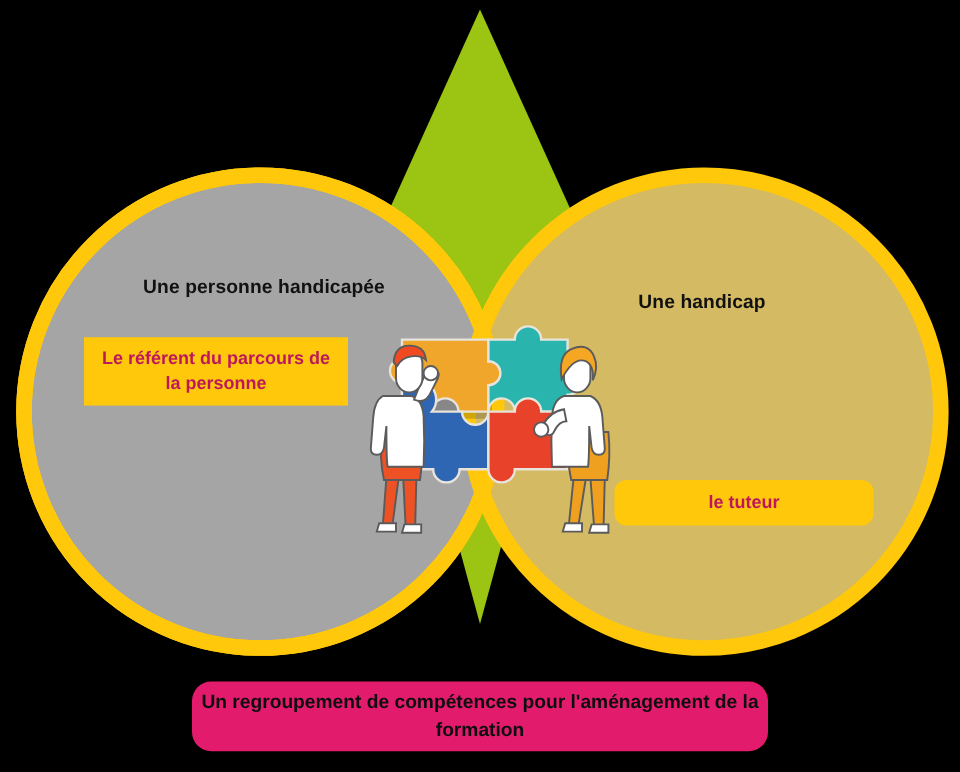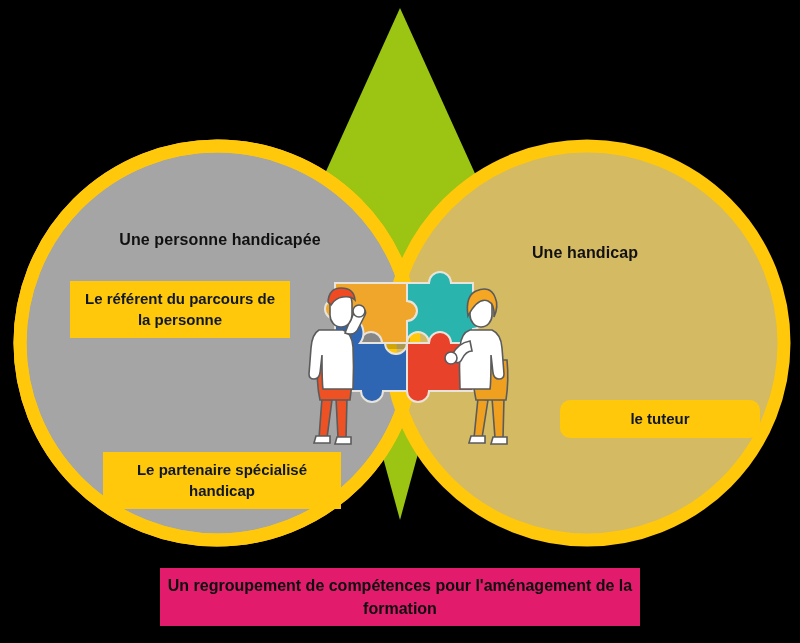--- a/index.html
+++ b/index.html
@@ -29,21 +29,21 @@
     z-index: 40;
   }
   .circle-title {
     font-size: 16px;
     letter-spacing: 0.1px;
     margin-top: 35px;
   }
   .chip {
     position: absolute;
     background: #FFC80A;
-    color: #0f172a;
+    color: #be185d;
     font-weight: bold;
     font-size: 15px;
     text-align: center;
     line-height: 1.35;
     display: flex;
     align-items: center;
     justify-content: center;
     z-index: 45;
     padding: 16px 8px;
     box-sizing: border-box;
@@ -123,20 +123,19 @@
     </g>
   </svg>
 
   <div class="label circle-title" style="left:60px; top:195px; width:320px;">Une personne handicapée</div>
 
   <div class="label circle-title" style="left:420px; top:208px; width:330px;">Une handicap</div>
 
   <div class="chip" style="left:70px; top:281px; width:220px; height:57px;">Le référent du parcours de la personne</div>
 
 
-  <div class="chip" style="left:103px; top:452px; width:238px; height:57px;">Le partenaire spécialisé handicap</div>
 
 
-  <div class="chip" style="left:560px; top:400px; width:200px; height:38px;border-radius:10px;">le tuteur</div>
+  <div class="chip" style="left:512px; top:400px; width:216px; height:38px;border-radius:10px;">le tuteur</div>
 
-  <div class="banner" style="left:160px; top:568px; width:480px; height:58px;">Un regroupement de compétences pour l'aménagement de la formation</div>
+  <div class="banner" style="left:160px; top:568px; width:480px; height:58px;border-radius:16px;">Un regroupement de compétences pour l'aménagement de la formation</div>
 
 </div>
 
 </body></html>

